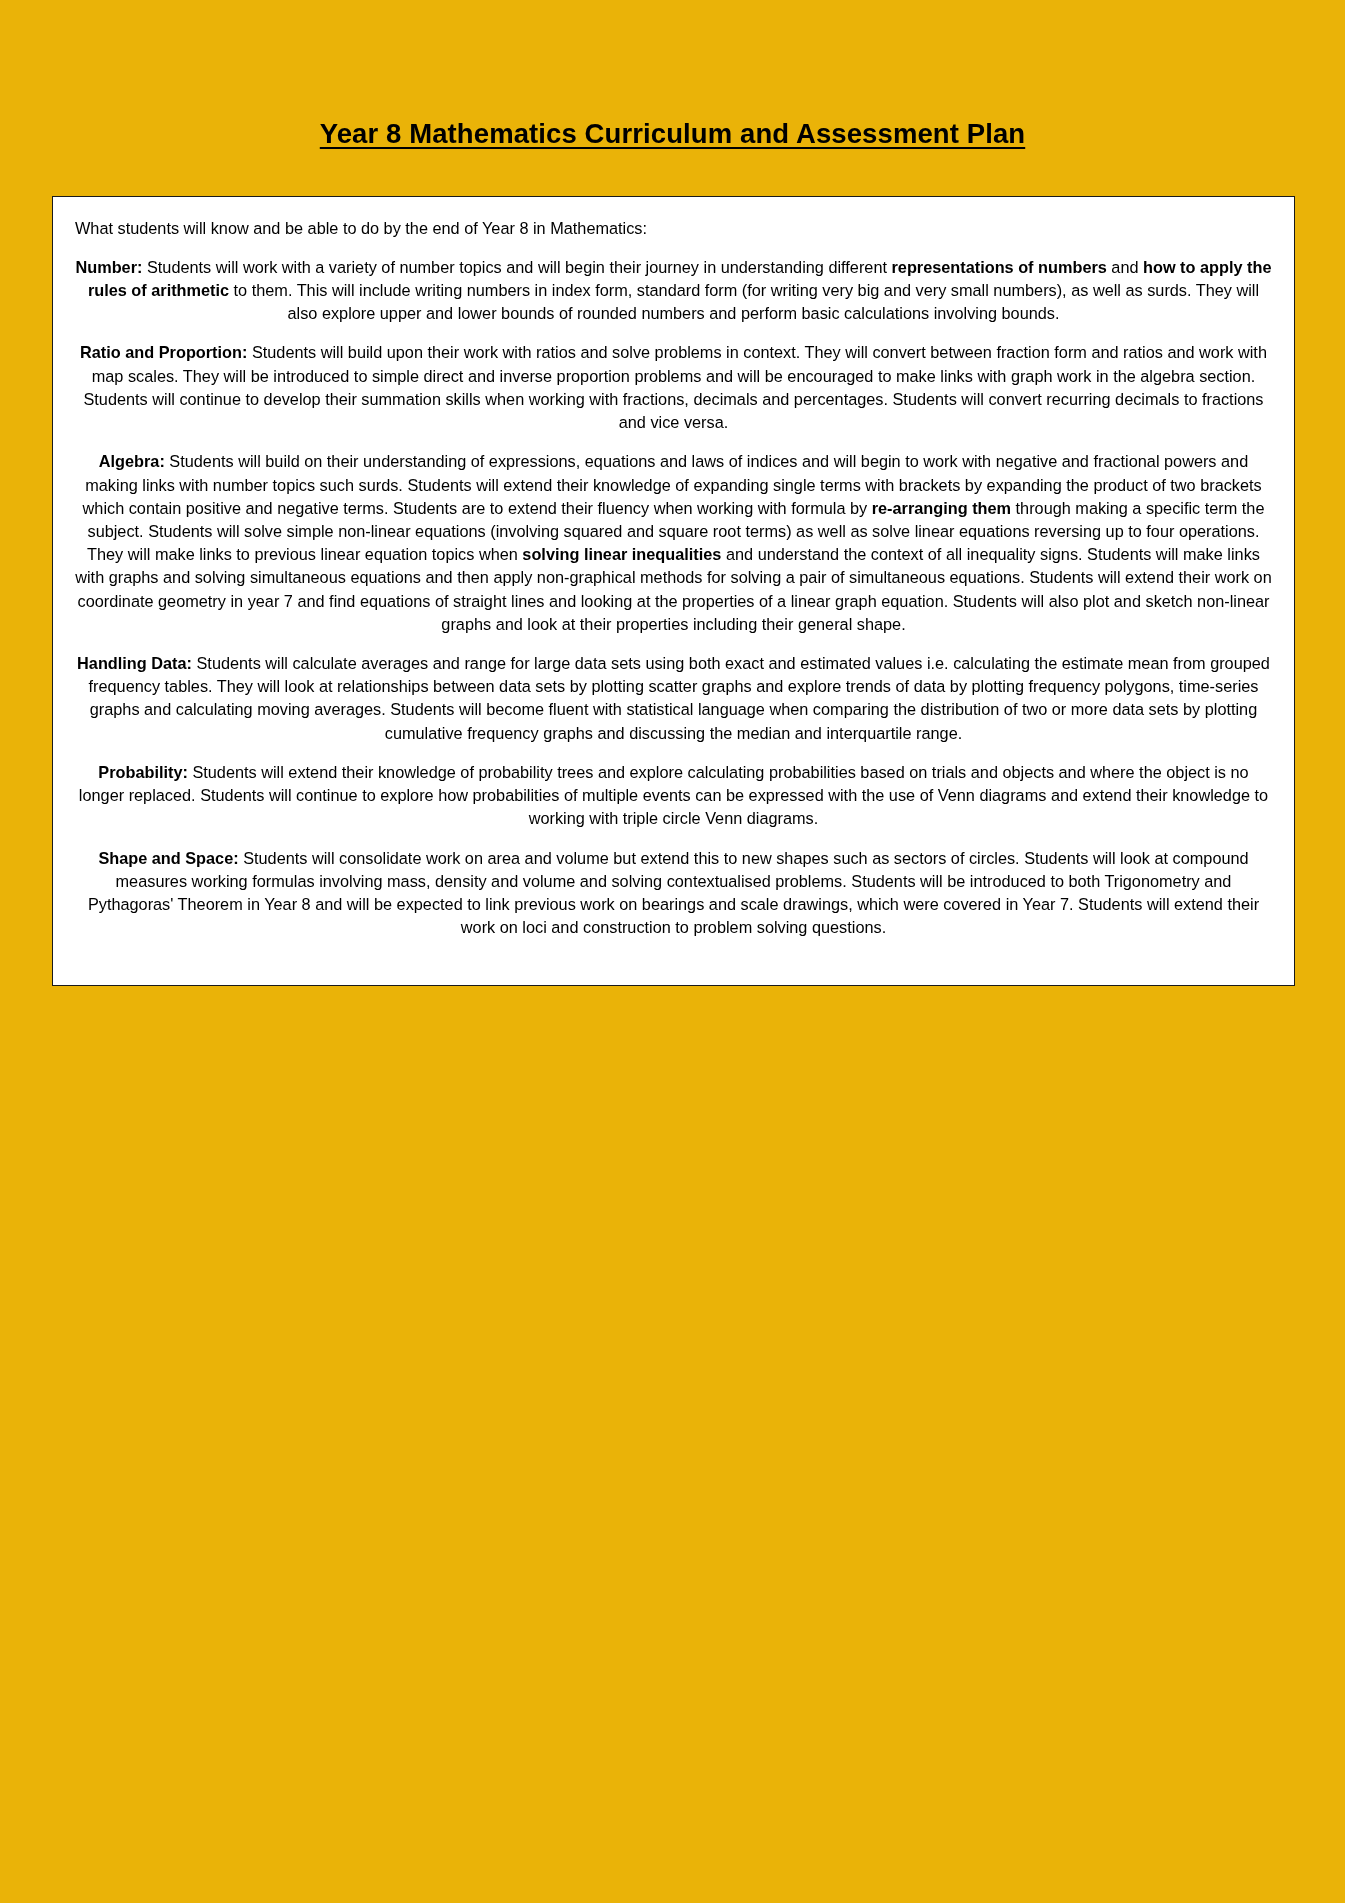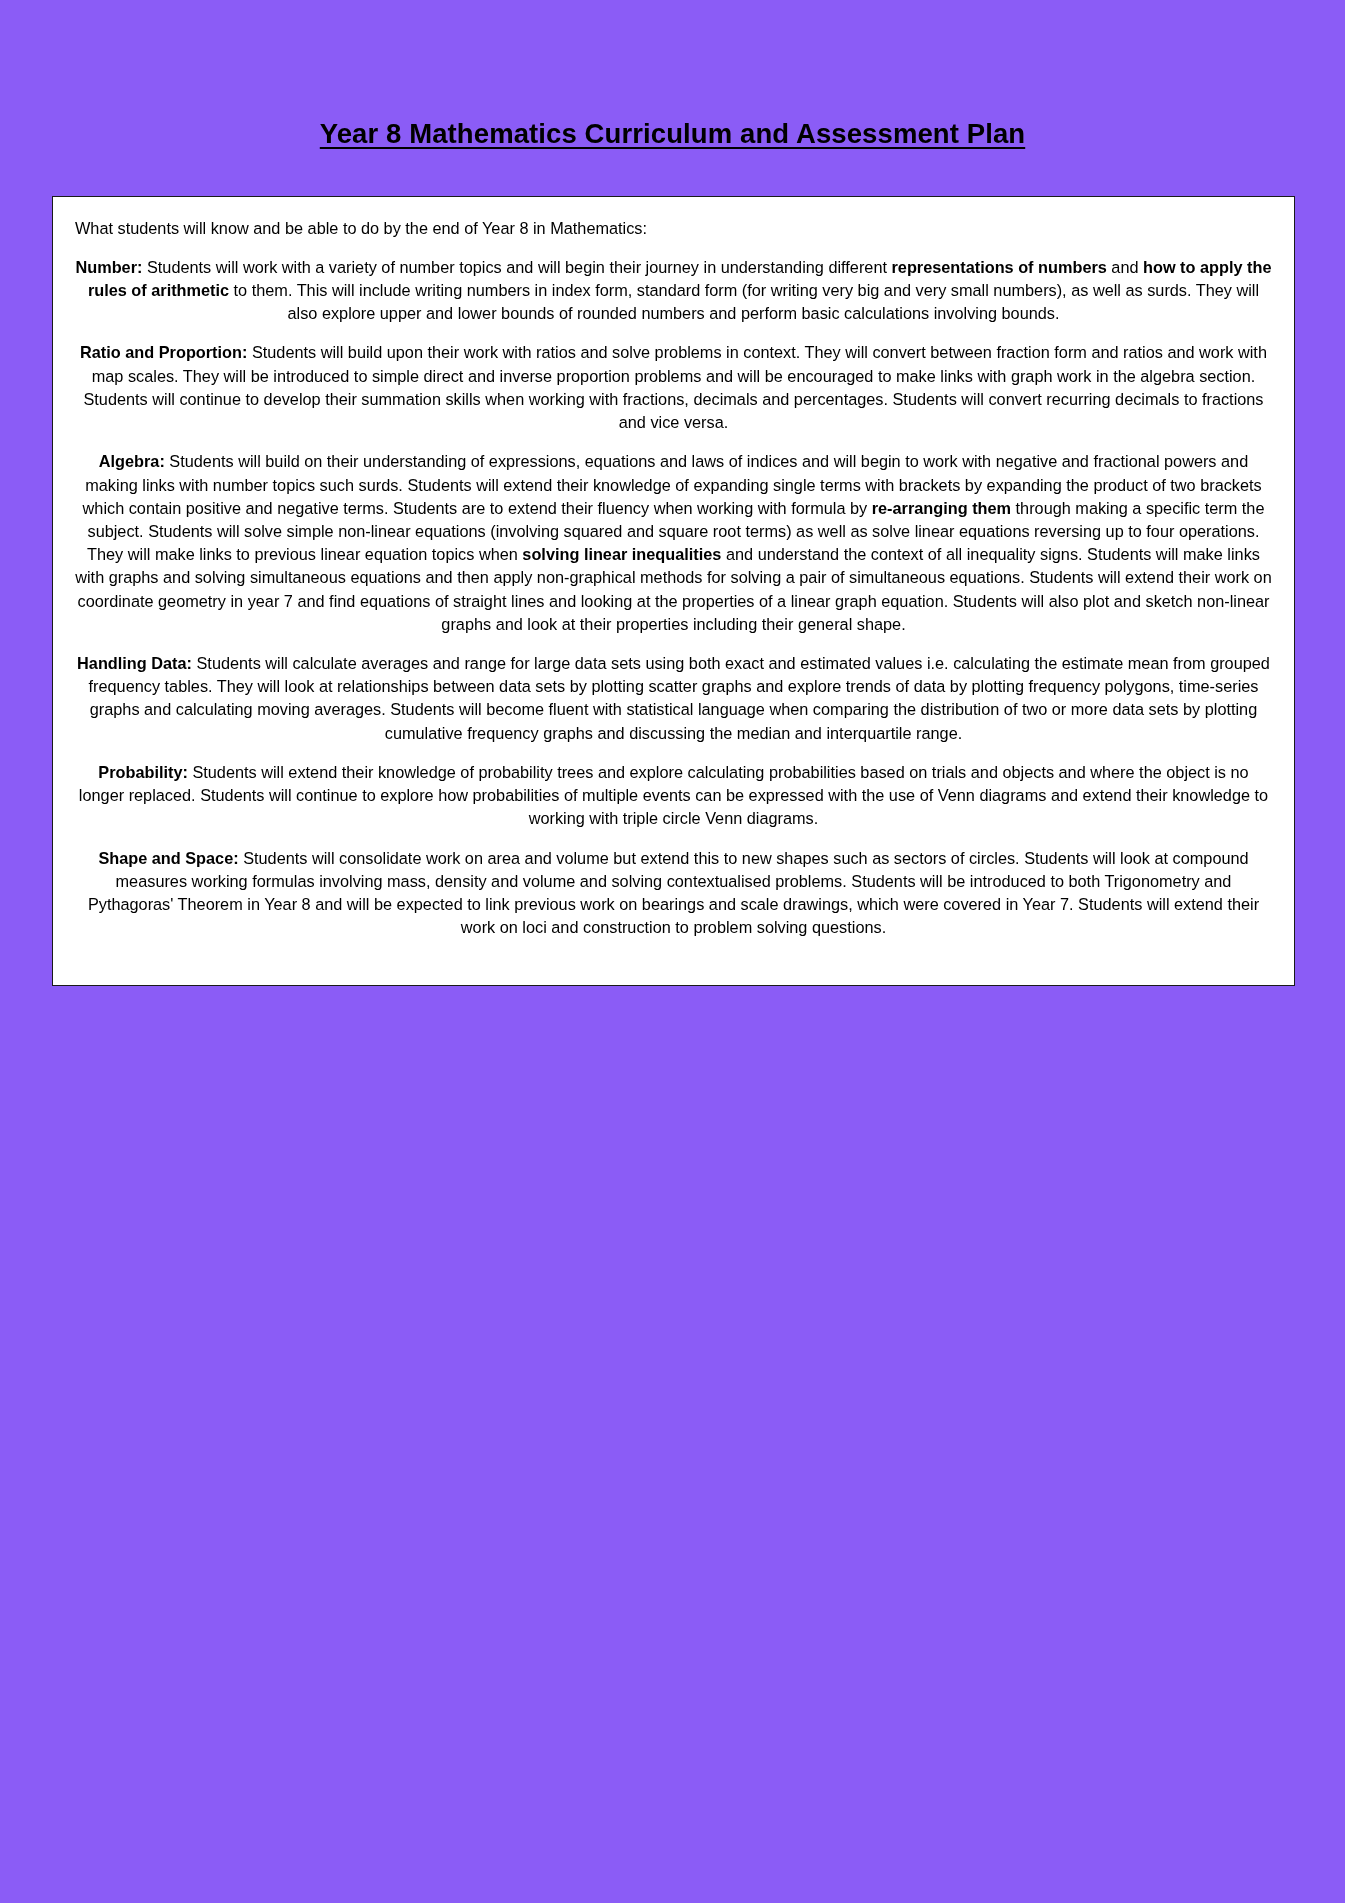--- a/index.html
+++ b/index.html
@@ -14,21 +14,21 @@
     font-family: "Liberation Sans", sans-serif;
     color: #000000;
     -webkit-font-smoothing: antialiased;
   }
   .page {
     position: relative;
     width: 1345px;
     min-height: 1903px;
     box-sizing: border-box;
     padding: 0;
-    background: #8b5cf6;
+    background: #eab308;
   }
   .doc-title {
     text-align: center;
     font-size: 27.5px;
     font-weight: bold;
     letter-spacing: 0.1px;
     padding-top: 118px;
     padding-bottom: 0;
     margin: 0;
     line-height: 1.15;

